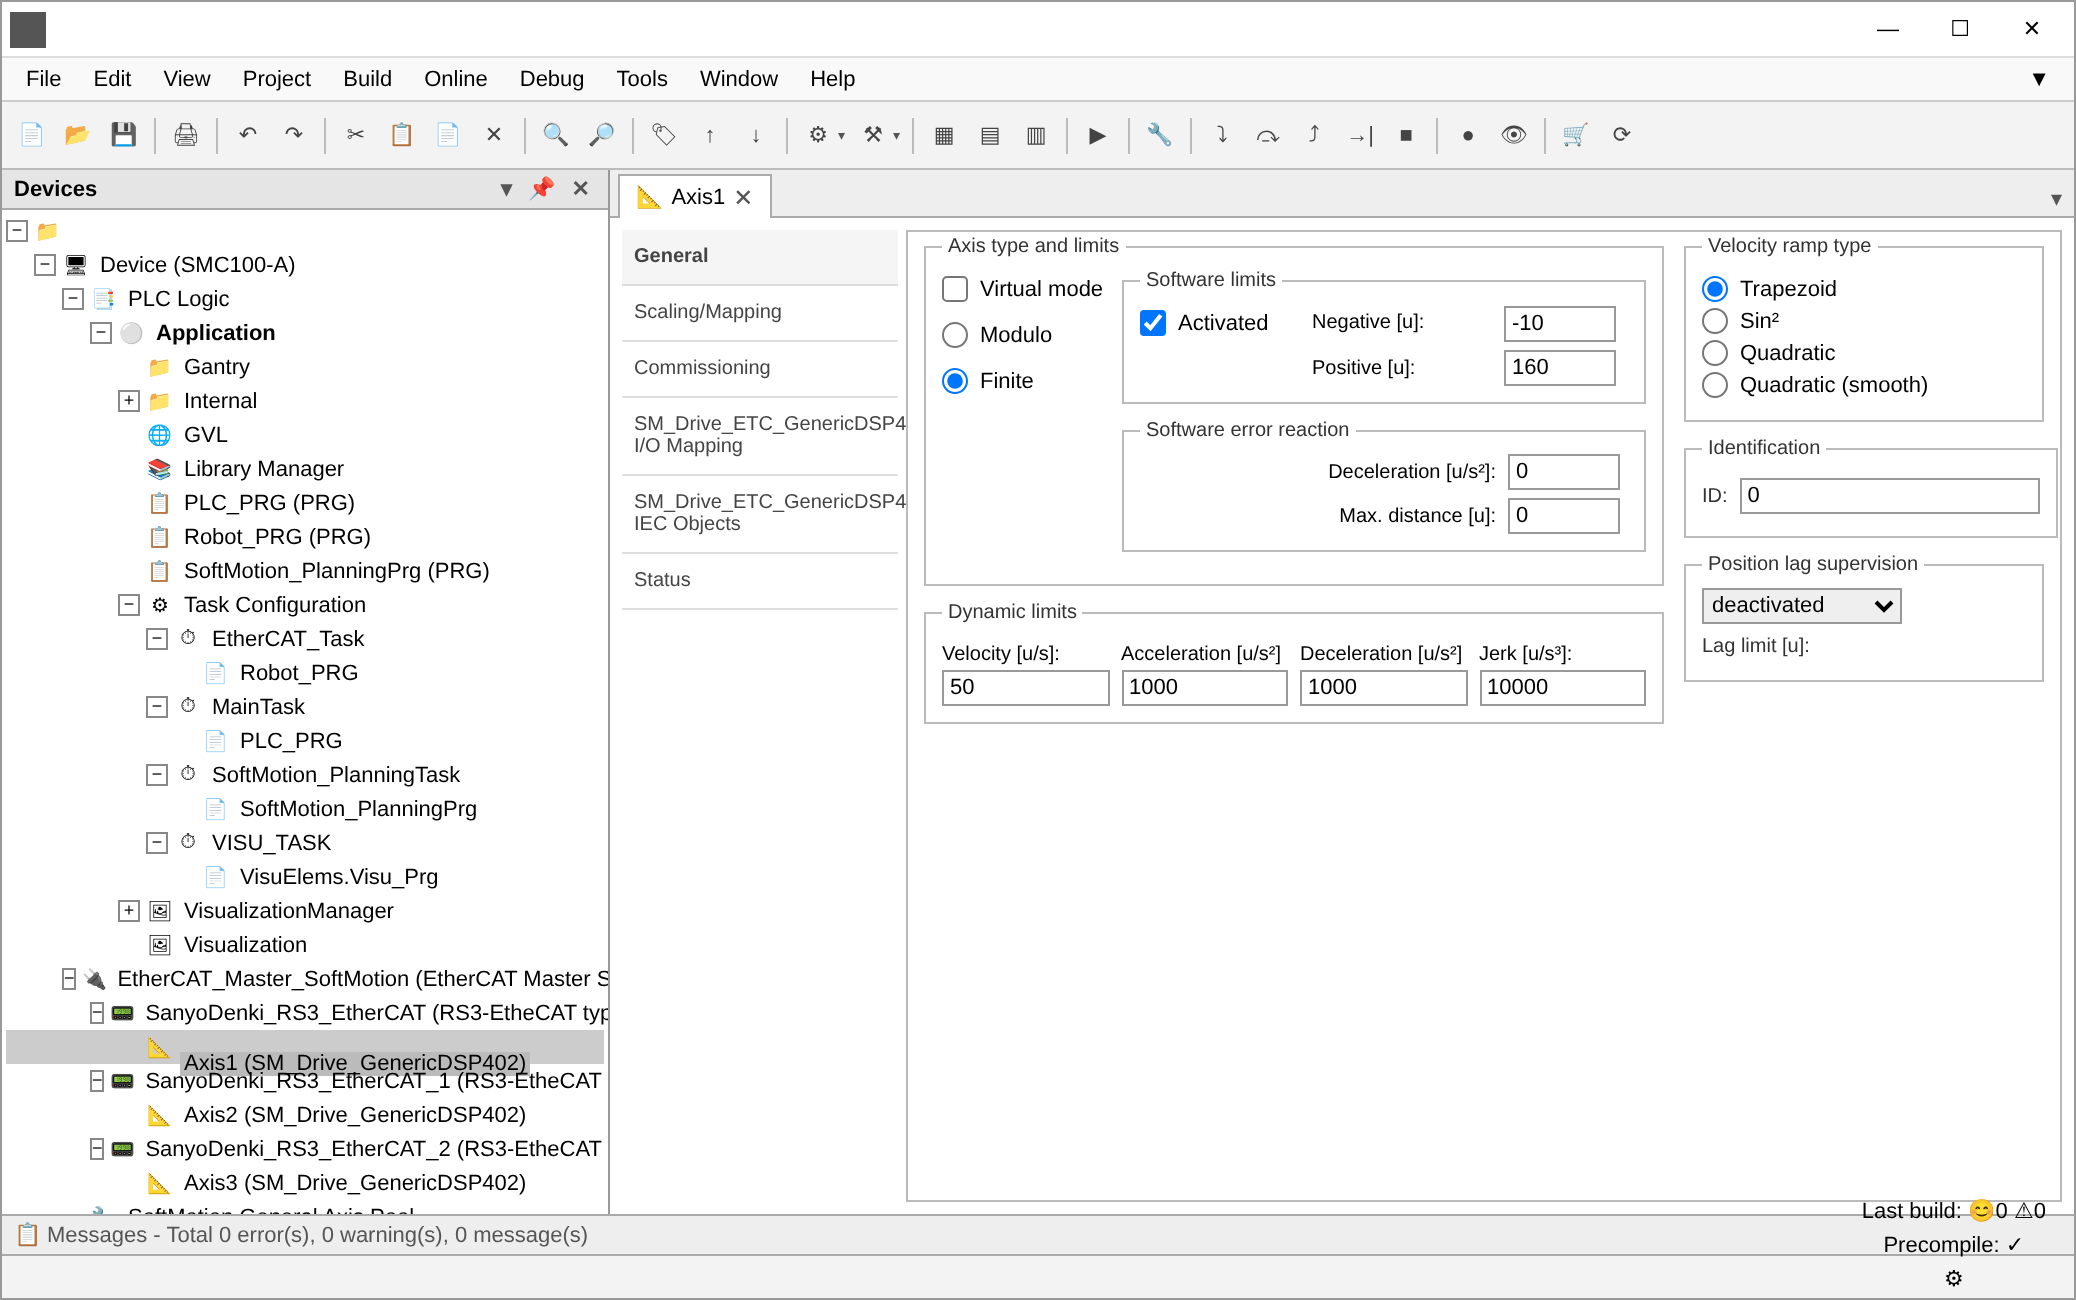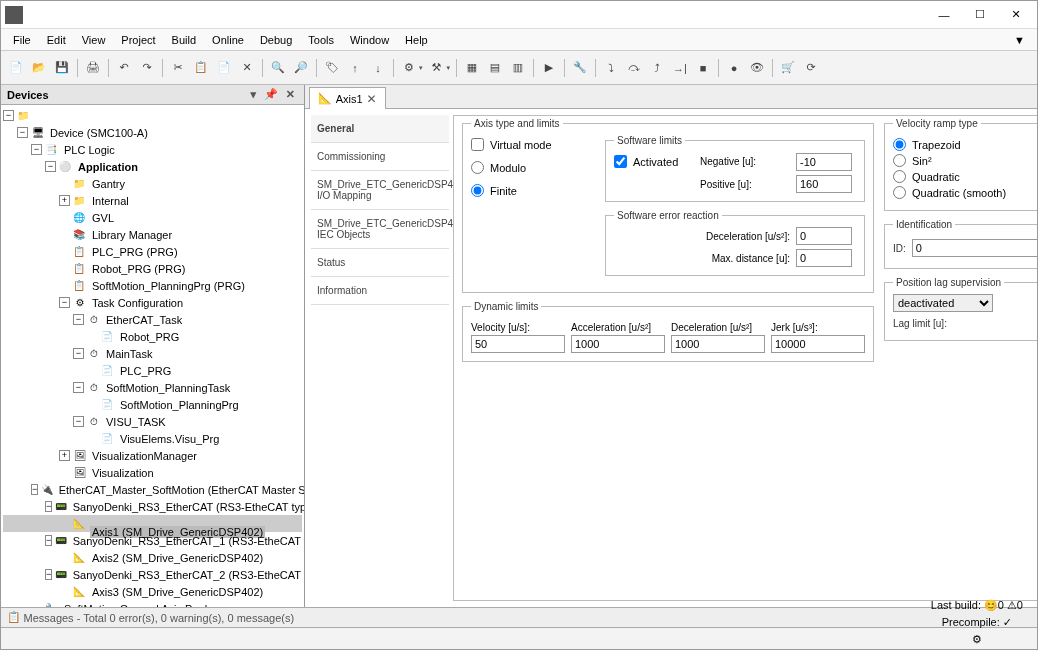--- a/index.html
+++ b/index.html
@@ -56,21 +56,21 @@
     
     .row { display: flex; align-items: center; gap: 6px; margin: 3px 0; }
     .row label { font-size: 10px; color: #333; }
     input[type=text] { border: 1px solid #999; height: 18px; padding: 0 3px; font-size: 11px; background: #fff; }
     input[type=text].disabled { background: #eee; }
     input[type=checkbox], input[type=radio] { margin: 0; }
     select { border: 1px solid #999; height: 18px; font-size: 11px; width: 100px; }
     
     .axis-type-body { display: flex; gap: 8px; }
     .axis-radios { display: flex; flex-direction: column; gap: 4px; width: 82px; }
-    .axis-sw-area { flex: 1; margin-left: 44px; }
+    .axis-sw-area { flex: 1; }
     
     .dyn-grid { display: flex; gap: 6px; margin-top: 4px; }
     .dyn-col { flex: 1; display: flex; flex-direction: column; gap: 2px; }
     .dyn-col label { font-size: 10px; }
     .dyn-col input { width: 100%; }
     
     .messages-bar { height: 20px; background: #eee; border-top: 1px solid #aaa; display: flex; align-items: center; padding: 0 6px; font-size: 10px; color: #555; }
     .status-bar { height: 22px; background: #f3f3f3; border-top: 1px solid #aaa; display: flex; align-items: center; padding: 0 6px; font-size: 10px; gap: 16px; }
     .status-bar > div { display: flex; align-items: center; gap: 4px; flex-direction: column; }
     .status-right { margin-left: auto; display: flex; gap: 20px; }
@@ -308,25 +308,25 @@
         <span>📐</span>
         <span>Axis1</span>
         <span class="tab-close">✕</span>
       </div>
       <span class="tab-strip-arrow">▾</span>
     </div>
 
     <div class="editor">
       <div class="side-nav">
         <div class="side-nav-item active">General</div>
+        <div class="side-nav-item">Scaling/Mapping</div>
         <div class="side-nav-item">Commissioning</div>
         <div class="side-nav-item">SM_Drive_ETC_GenericDSP402: I/O Mapping</div>
         <div class="side-nav-item">SM_Drive_ETC_GenericDSP402: IEC Objects</div>
         <div class="side-nav-item">Status</div>
-        <div class="side-nav-item">Information</div>
       </div>
 
       <div class="form-area">
         <div class="left-col">
           <fieldset>
             <legend>Axis type and limits</legend>
             <div class="axis-type-body">
               <div class="axis-radios">
                 <label class="row">
                     <input type="checkbox" style="">

